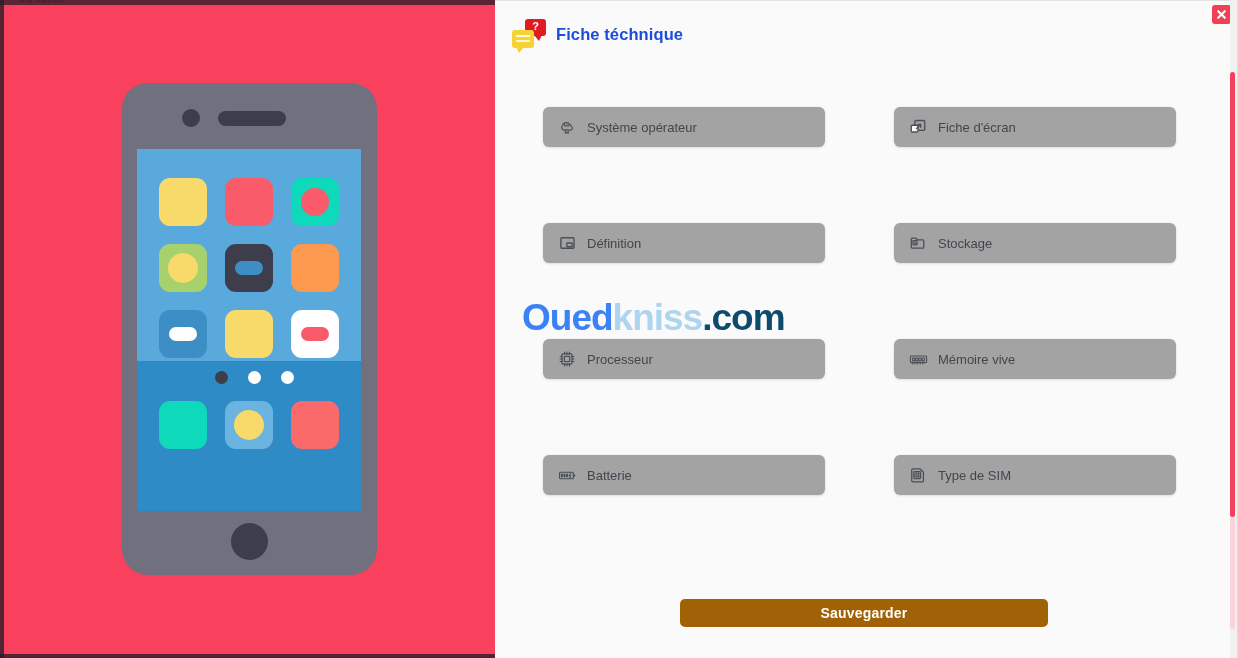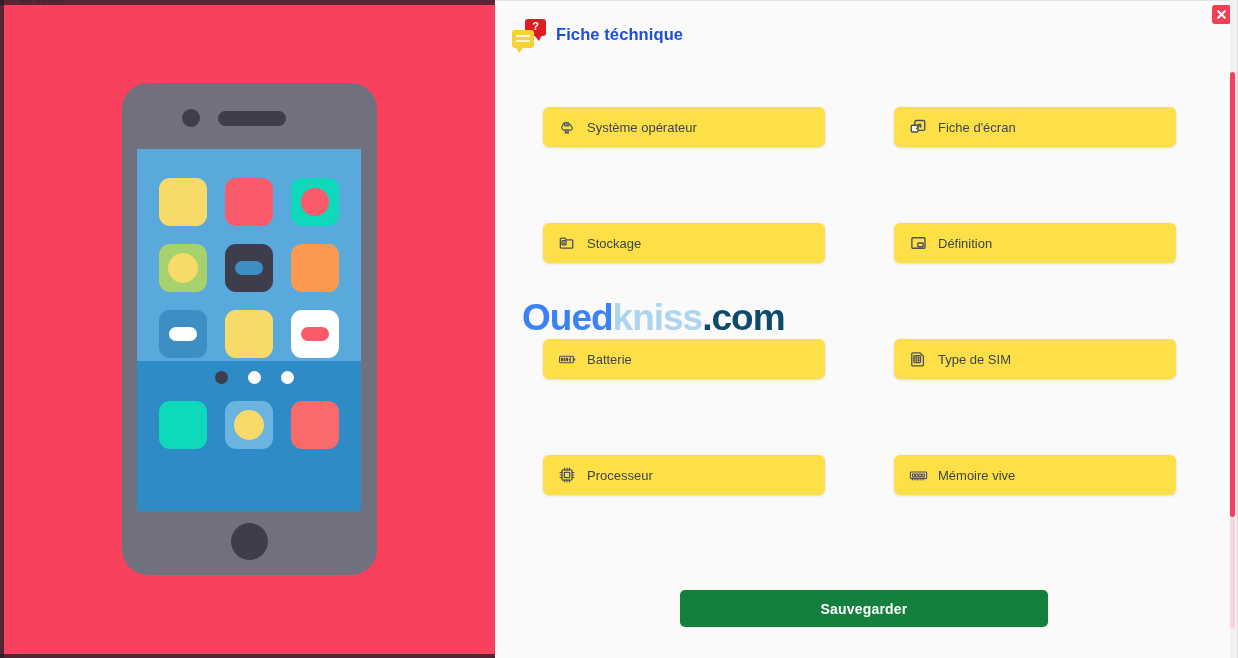--- a/index.html
+++ b/index.html
@@ -212,21 +212,21 @@
     width: 634px;
   }
   .field-row {
     display: flex;
     gap: 69px;
     margin-bottom: 76px;
   }
   .field {
     width: 282px;
     height: 40px;
-    background: #fde047;
+    background: #a3a3a3;
     border-radius: 6px;
     box-shadow: 0 1px 3px rgba(0,0,0,.10), 0 0 0 1px rgba(0,0,0,.015);
     display: flex;
     align-items: center;
     padding-left: 14px;
     cursor: pointer;
   }
   .field-icon {
     width: 20px; height: 20px;
     flex: none;
@@ -255,22 +255,22 @@
     white-space: nowrap;
   }
   .wm-a { color: #3b82f6; margin-left: 24px; }
   .wm-b { color: #aed5f0; }
   .wm-c { color: #0c4a6e; }
 
   
   .save-btn {
     position: absolute;
     left: 185px; bottom: 31px;
-    width: 368px; height: 37px;
-    background: #15803d;
+    width: 368px; height: 28px;
+    background: #a16207;
     border: none;
     border-radius: 5px;
     color: #ffffff;
     font-size: 14px;
     font-weight: bold;
     font-family: "Liberation Sans", sans-serif;
     cursor: pointer;
     letter-spacing: .2px;
   }
 
@@ -419,36 +419,62 @@
               <path d="M8.2 11.8 L13 7.2 M13 7.2h-3.1 M13 7.2v3.1" stroke-width="1.4" stroke-linecap="round" stroke-linejoin="round"></path>
             </svg>
           </span>
           <span class="field-label">Fiche d'écran</span>
         </div>
       </div>
 
       <div class="field-row">
         <div class="field">
           <span class="field-icon">
+            <svg width="18" height="18" viewBox="0 0 20 20" fill="none" stroke="#4a4f55" stroke-width="1.5">
+              <path d="M16.8 4.2H4.2a1 1 0 0 0-1 1v9.6a1 1 0 0 0 1 1h12.6a1 1 0 0 0 1-1V5.2a1 1 0 0 0-1-1z"></path>
+              <rect x="9.8" y="10" width="6" height="4.2" rx=".8"></rect>
+            </svg>
+          </span>
+          <span class="field-label">Définition</span>
+        </div>
+        <div class="field">
+          <span class="field-icon">
             <svg width="18" height="18" viewBox="0 0 20 20" fill="none" stroke="#4a4f55" stroke-width="1.4">
               <path d="M2.6 5.6a1 1 0 0 1 1-1h4l1.6 1.8h6.2a1 1 0 0 1 1 1v7.2a1 1 0 0 1-1 1H3.6a1 1 0 0 1-1-1V5.6z"></path>
               <rect x="4.4" y="7.4" width="4.6" height="4.6" rx=".6"></rect>
               <path d="M5.5 9h2.4M5.5 10.5h2.4" stroke-width="1"></path>
             </svg>
           </span>
           <span class="field-label">Stockage</span>
         </div>
-        <div class="field">
-          <span class="field-icon">
-            <svg width="18" height="18" viewBox="0 0 20 20" fill="none" stroke="#4a4f55" stroke-width="1.5">
-              <path d="M16.8 4.2H4.2a1 1 0 0 0-1 1v9.6a1 1 0 0 0 1 1h12.6a1 1 0 0 0 1-1V5.2a1 1 0 0 0-1-1z"></path>
-              <rect x="9.8" y="10" width="6" height="4.2" rx=".8"></rect>
-            </svg>
-          </span>
-          <span class="field-label">Définition</span>
+      </div>
+
+      <div class="field-row">
+        <div class="field">
+          <span class="field-icon">
+            <svg width="18" height="18" viewBox="0 0 20 20" fill="none" stroke="#4a4f55" stroke-width="1.4">
+              <rect x="4.4" y="4.4" width="11.2" height="11.2" rx="1.3"></rect>
+              <rect x="7" y="7" width="6" height="6" rx=".8"></rect>
+              <path d="M7.3 4.4V2.3M10 4.4V2.3M12.7 4.4V2.3M7.3 17.7v-2.1M10 17.7v-2.1M12.7 17.7v-2.1M4.4 7.3H2.3M4.4 10H2.3M4.4 12.7H2.3M17.7 7.3h-2.1M17.7 10h-2.1M17.7 12.7h-2.1" stroke-width="1.2" stroke-linecap="round"></path>
+            </svg>
+          </span>
+          <span class="field-label">Processeur</span>
+        </div>
+        <div class="field">
+          <span class="field-icon">
+            <svg width="19" height="19" viewBox="0 0 22 20" fill="none" stroke="#4a4f55" stroke-width="1.3">
+              <rect x="1.6" y="6" width="18.8" height="7.6" rx="1"></rect>
+              <rect x="4" y="8.2" width="2.7" height="3.4" rx=".4"></rect>
+              <rect x="7.7" y="8.2" width="2.7" height="3.4" rx=".4"></rect>
+              <rect x="11.4" y="8.2" width="2.7" height="3.4" rx=".4"></rect>
+              <rect x="15.1" y="8.2" width="2.7" height="3.4" rx=".4"></rect>
+              <path d="M4 13.6v1.7M7 13.6v1.7M10 13.6v1.7M13 13.6v1.7M16 13.6v1.7" stroke-width="1.1" stroke-linecap="round"></path>
+            </svg>
+          </span>
+          <span class="field-label">Mémoire vive</span>
         </div>
       </div>
 
       <div class="field-row">
         <div class="field">
           <span class="field-icon">
             <svg width="19" height="19" viewBox="0 0 22 20" fill="none" stroke="#4a4f55" stroke-width="1.3">
               <rect x="1.8" y="6.3" width="16" height="7.4" rx="1.1"></rect>
               <path d="M18.4 8.8h1.5v2.4h-1.5z" fill="#4a4f55" stroke="none"></path>
               <rect x="3.4" y="8" width="2.3" height="4" fill="#4a4f55" stroke="none"></rect>
@@ -464,46 +490,20 @@
             <svg width="18" height="18" viewBox="0 0 20 20" fill="none" stroke="#4a4f55" stroke-width="1.4">
               <path d="M4 3.3h8.3L16 7v9.7a.9.9 0 0 1-.9.9H4a.9.9 0 0 1-.9-.9V4.2A.9.9 0 0 1 4 3.3z"></path>
               <rect x="5.4" y="6.3" width="7.4" height="7.6" rx=".8"></rect>
               <path d="M8 6.3v7.6M10.4 6.3v7.6M5.4 8.8h7.4M5.4 11.3h7.4" stroke-width="1"></path>
             </svg>
           </span>
           <span class="field-label">Type de SIM</span>
         </div>
       </div>
 
-      <div class="field-row">
-        <div class="field">
-          <span class="field-icon">
-            <svg width="18" height="18" viewBox="0 0 20 20" fill="none" stroke="#4a4f55" stroke-width="1.4">
-              <rect x="4.4" y="4.4" width="11.2" height="11.2" rx="1.3"></rect>
-              <rect x="7" y="7" width="6" height="6" rx=".8"></rect>
-              <path d="M7.3 4.4V2.3M10 4.4V2.3M12.7 4.4V2.3M7.3 17.7v-2.1M10 17.7v-2.1M12.7 17.7v-2.1M4.4 7.3H2.3M4.4 10H2.3M4.4 12.7H2.3M17.7 7.3h-2.1M17.7 10h-2.1M17.7 12.7h-2.1" stroke-width="1.2" stroke-linecap="round"></path>
-            </svg>
-          </span>
-          <span class="field-label">Processeur</span>
-        </div>
-        <div class="field">
-          <span class="field-icon">
-            <svg width="19" height="19" viewBox="0 0 22 20" fill="none" stroke="#4a4f55" stroke-width="1.3">
-              <rect x="1.6" y="6" width="18.8" height="7.6" rx="1"></rect>
-              <rect x="4" y="8.2" width="2.7" height="3.4" rx=".4"></rect>
-              <rect x="7.7" y="8.2" width="2.7" height="3.4" rx=".4"></rect>
-              <rect x="11.4" y="8.2" width="2.7" height="3.4" rx=".4"></rect>
-              <rect x="15.1" y="8.2" width="2.7" height="3.4" rx=".4"></rect>
-              <path d="M4 13.6v1.7M7 13.6v1.7M10 13.6v1.7M13 13.6v1.7M16 13.6v1.7" stroke-width="1.1" stroke-linecap="round"></path>
-            </svg>
-          </span>
-          <span class="field-label">Mémoire vive</span>
-        </div>
-      </div>
-
     </div>
 
     <button class="save-btn">Sauvegarder</button>
 
     <div class="scroll-track">
       <div class="scroll-thumb"></div>
       <div class="scroll-thumb-tail"></div>
     </div>
 
   </div>

